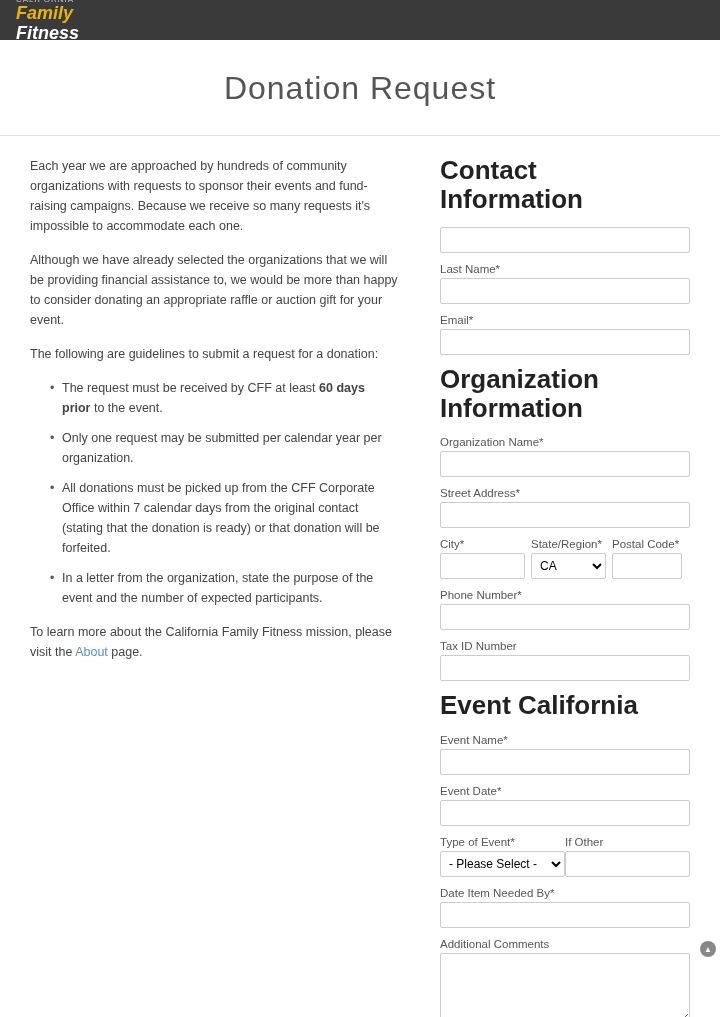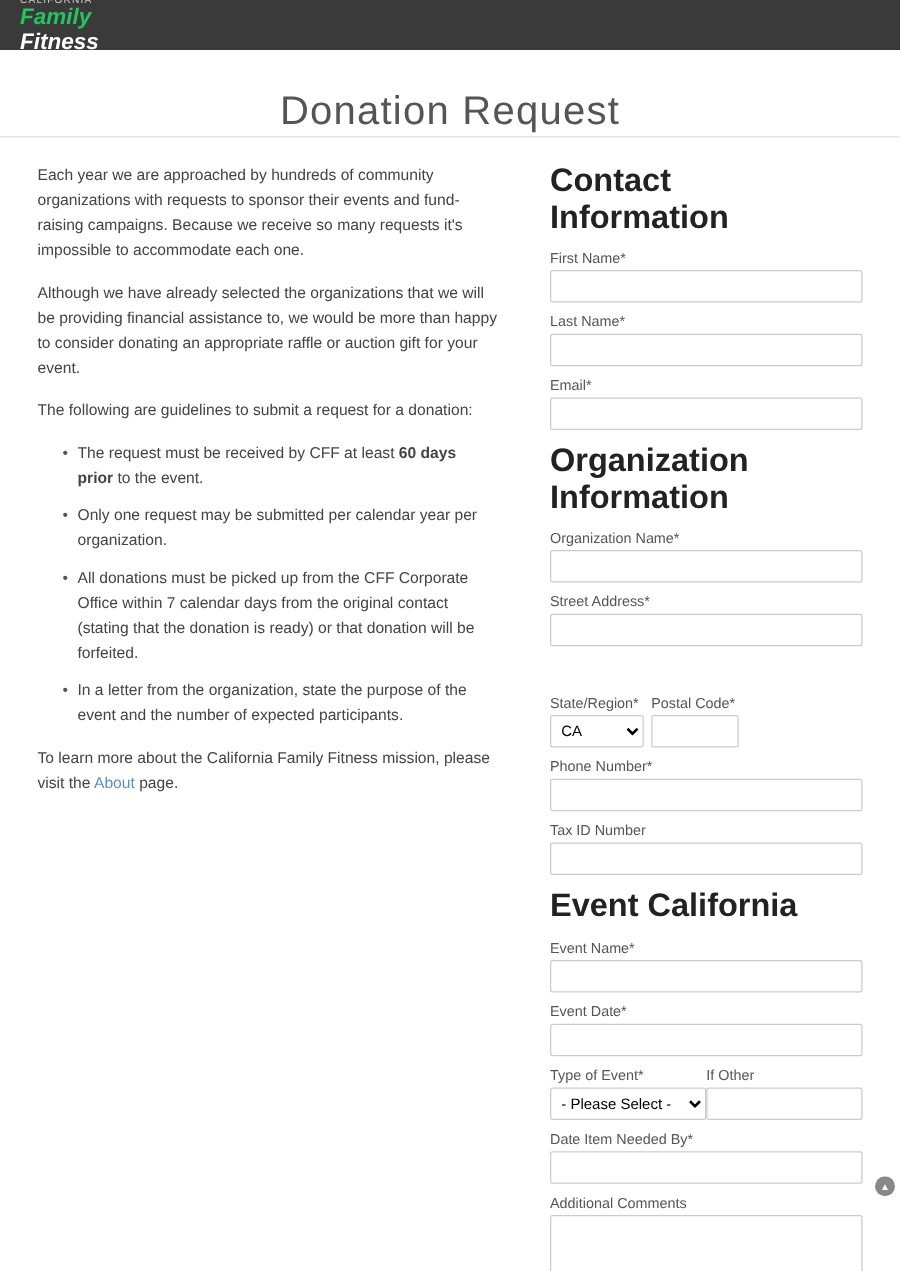--- a/index.html
+++ b/index.html
@@ -26,40 +26,40 @@
     }
     .logo-california {
       font-size: 8px;
       color: #ccc;
       letter-spacing: 1px;
       text-transform: uppercase;
     }
     .logo-family {
       font-size: 18px;
       font-weight: bold;
-      color: #22c55e;
+      color: #eab308;
       font-style: italic;
       line-height: 1.1;
     }
     .logo-fitness {
       font-size: 18px;
       font-weight: bold;
       color: #fff;
       font-style: italic;
       line-height: 1.1;
     }
     
     .main-wrapper {
       background: #fff;
       min-height: 940px;
       padding-bottom: 40px;
     }
     .page-title-area {
       text-align: center;
-      padding: 30px 0 2px 0;
+      padding: 30px 0 28px 0;
       border-bottom: 1px solid #e0e0e0;
       margin-bottom: 20px;
     }
     .page-title {
       font-size: 32px;
       font-weight: 300;
       color: #555;
       letter-spacing: 1px;
     }
     .content-area {
@@ -141,21 +141,21 @@
       padding: 4px 6px;
       font-size: 12px;
       resize: vertical;
     }
     .row-3col {
       display: flex;
       gap: 6px;
       align-items: flex-end;
     }
     .col-city { flex: 0 0 85px; }
-    .col-state { flex: 0 0 75px; margin-top: 30px; }
+    .col-state { flex: 0 0 75px; }
     .col-postal { flex: 0 0 70px; }
     .form-select {
       width: 100%;
       height: 26px;
       border: 1px solid #ccc;
       border-radius: 2px;
       padding: 0 4px;
       font-size: 12px;
       background: #fff;
     }
@@ -215,21 +215,20 @@
         <span>To learn more about the California Family Fitness mission, please visit the </span><a class="link-text" href="#">About</a><span> page.</span>
       </p>
     </div>
 
     <div class="right-col">
 
       <div class="contact-section">
         <div class="section-title">Contact<br>Information</div>
 
         <div class="form-group">
-          <label class="form-label">First Name*</label>
           <input type="text" class="form-input" style="">
         </div>
 
         <div class="form-group">
           <label class="form-label">Last Name*</label>
           <input type="text" class="form-input" style="">
         </div>
 
         <div class="form-group">
           <label class="form-label">Email*</label>
@@ -244,20 +243,24 @@
           <label class="form-label">Organization Name*</label>
           <input type="text" class="form-input" style="">
         </div>
 
         <div class="form-group">
           <label class="form-label">Street Address*</label>
           <input type="text" class="form-input" style="">
         </div>
 
         <div class="form-group row-3col">
+          <div class="col-city">
+            <label class="form-label">City*</label>
+            <input type="text" class="form-input" style="">
+          </div>
           <div class="col-state">
             <label class="form-label">State/Region*</label>
             <select class="form-select">
               <option>CA</option>
               <option>AL</option>
               <option>AK</option>
               <option>AZ</option>
               <option>AR</option>
               <option>CO</option>
               <option>CT</option>

